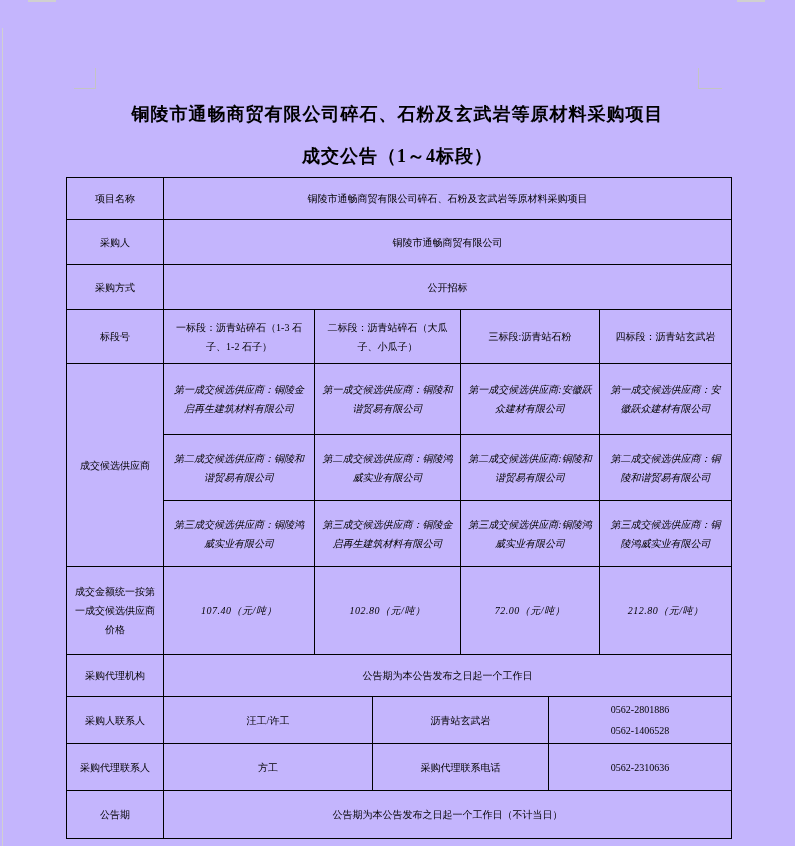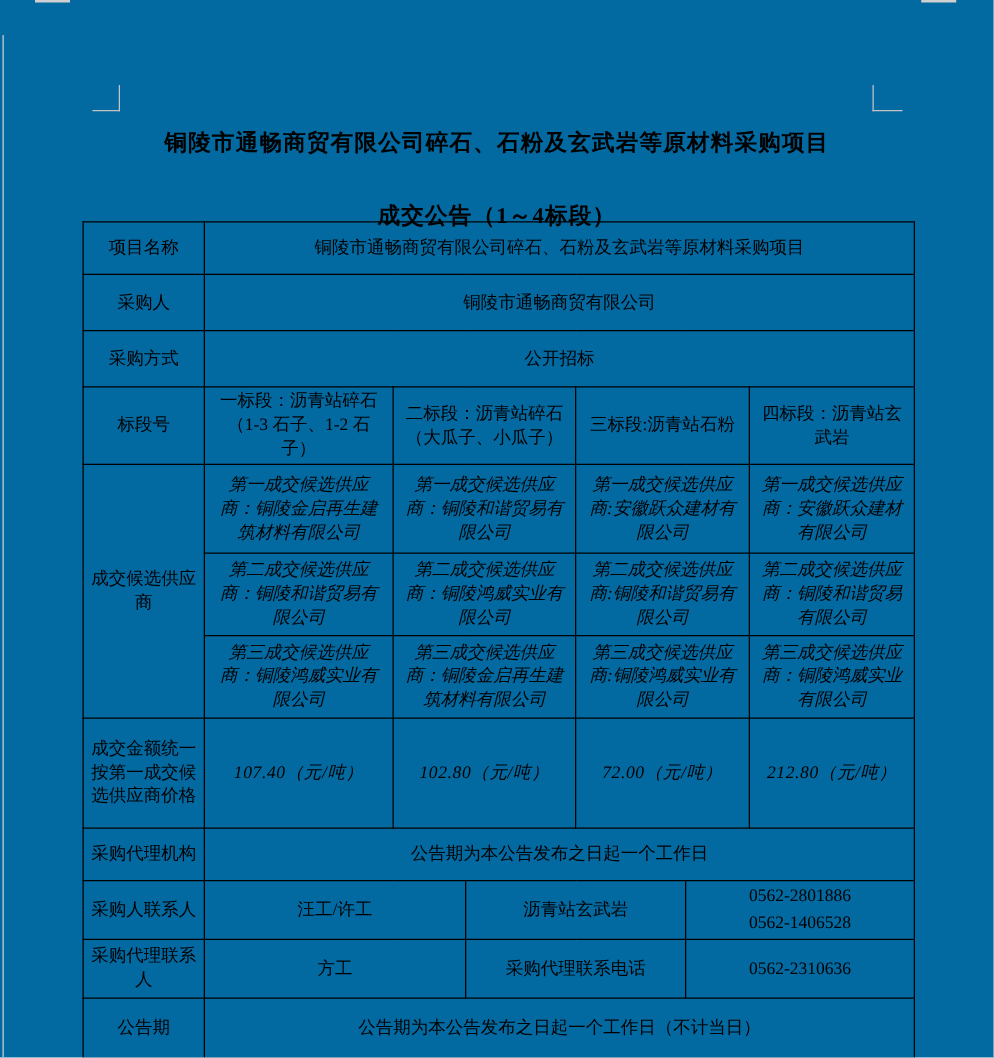--- a/index.html
+++ b/index.html
@@ -1,34 +1,34 @@
 <!DOCTYPE html>
 <html><head>
 <meta charset="utf-8">
 <style>
   html,body{margin:0;padding:0;background:#ffffff;}
-  .page{position:relative;width:795px;height:846px;background:#0369a1;overflow:hidden;
+  .page{position:relative;width:795px;height:846px;background:#c4b5fd;overflow:hidden;
         font-family:"Liberation Serif","DejaVu Serif",serif;color:#000;}
   
   .edge-line{position:absolute;left:2px;top:28px;width:1px;height:818px;background:#d0d0d0;}
   .tick{position:absolute;top:0;height:2px;background:#d0d0d0;}
   .tick-left{left:28px;width:28px;}
   .tick-right{left:737px;width:28px;}
   .crop{position:absolute;top:68px;height:20px;}
   .crop-left{left:74px;width:21px;border-right:1px solid #c4c4c4;border-bottom:1px solid #c4c4c4;}
   .crop-right{left:698px;width:23px;border-left:1px solid #c4c4c4;border-bottom:1px solid #c4c4c4;}
   
   .title{position:absolute;left:0;width:795px;text-align:center;font-weight:bold;
          font-size:18px;line-height:24px;letter-spacing:1px;}
   .title-1{top:102px;}
-  .title-2{top:160px;}
+  .title-2{top:144px;}
   
   table.doc{position:absolute;left:66px;top:177px;border-collapse:collapse;table-layout:fixed;
             width:666px;}
-  table.doc td{border:1px solid #000;font-size:14px;text-align:center;vertical-align:middle;
+  table.doc td{border:1px solid #000;font-size:10px;text-align:center;vertical-align:middle;
                padding:2px 6px;line-height:19px;word-break:break-all;overflow:hidden;}
   td.lab{line-height:19px;}
   td.sup{text-align:left;line-height:21px;padding:4px 8px;vertical-align:middle;font-style:italic;}
   td.sec{line-height:20px;padding:2px 4px;}
   td.price{letter-spacing:0.5px;font-style:italic;}
   .ph{display:block;line-height:21px;}
 </style>
 </head>
 <body>
 

